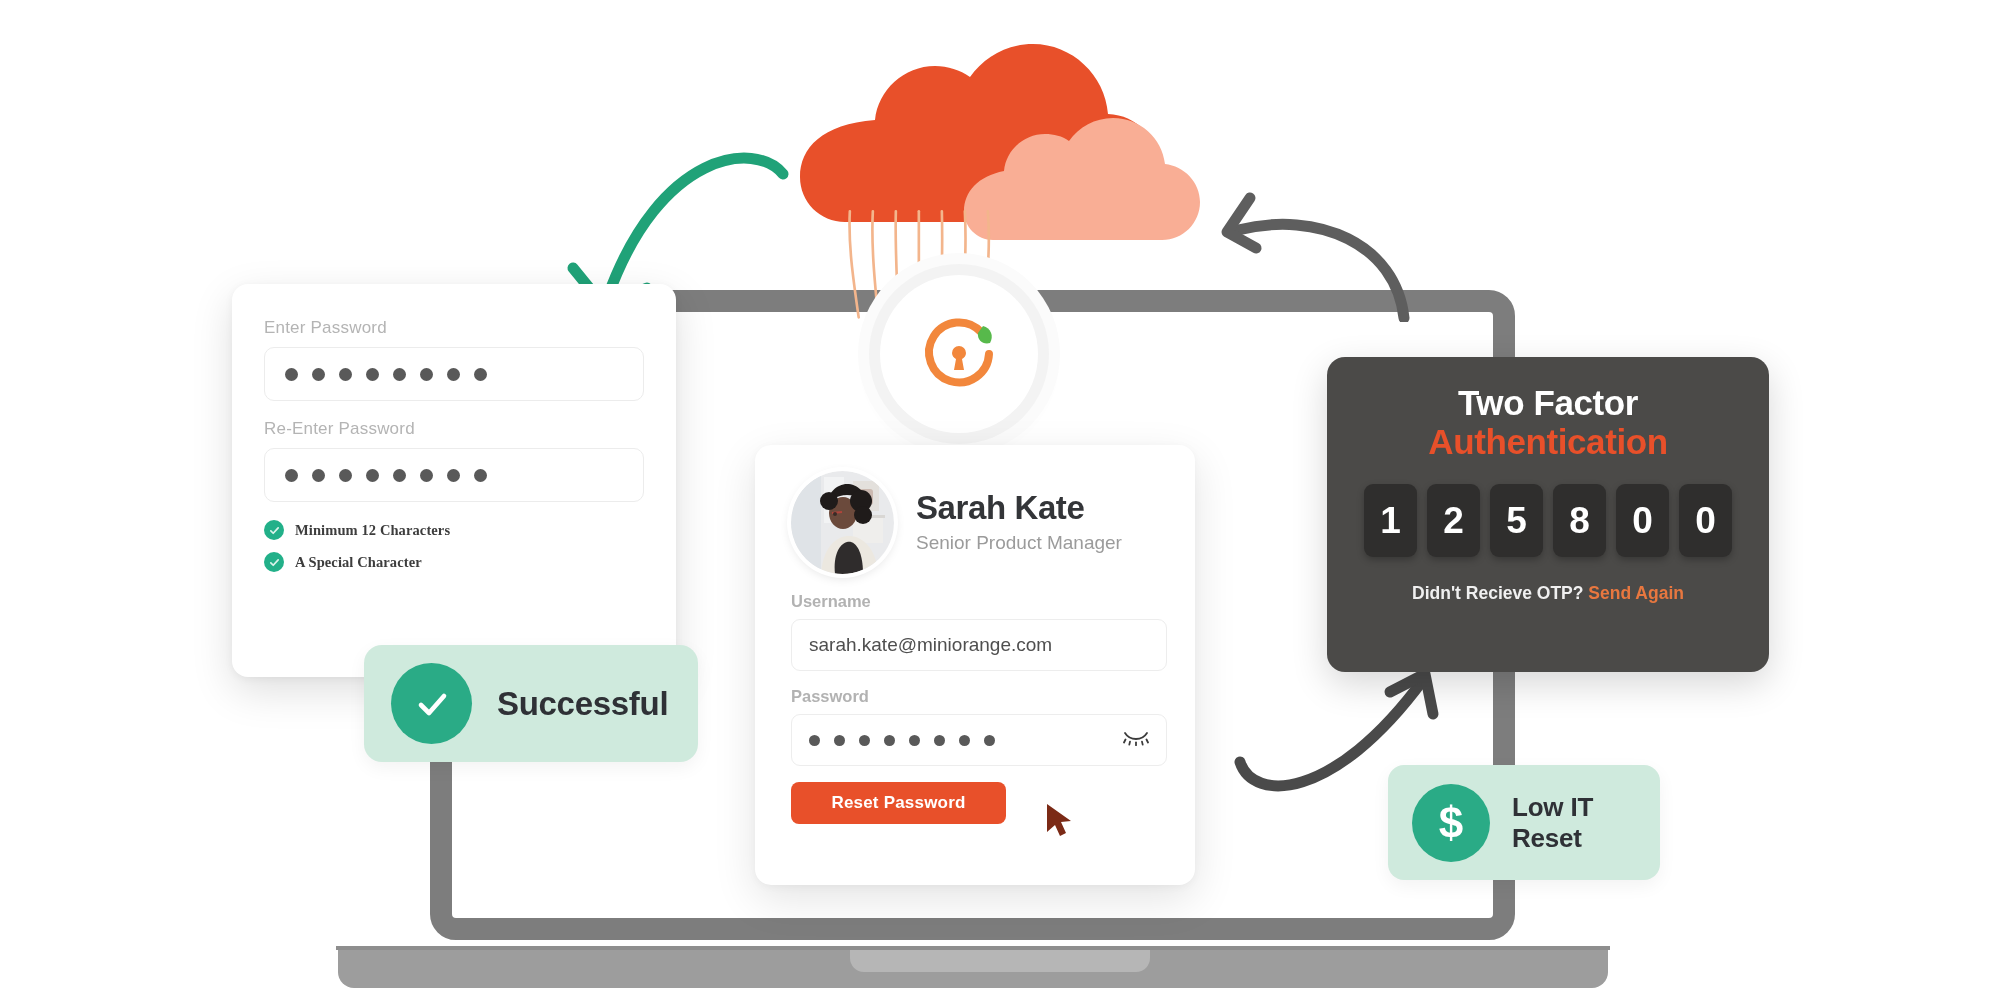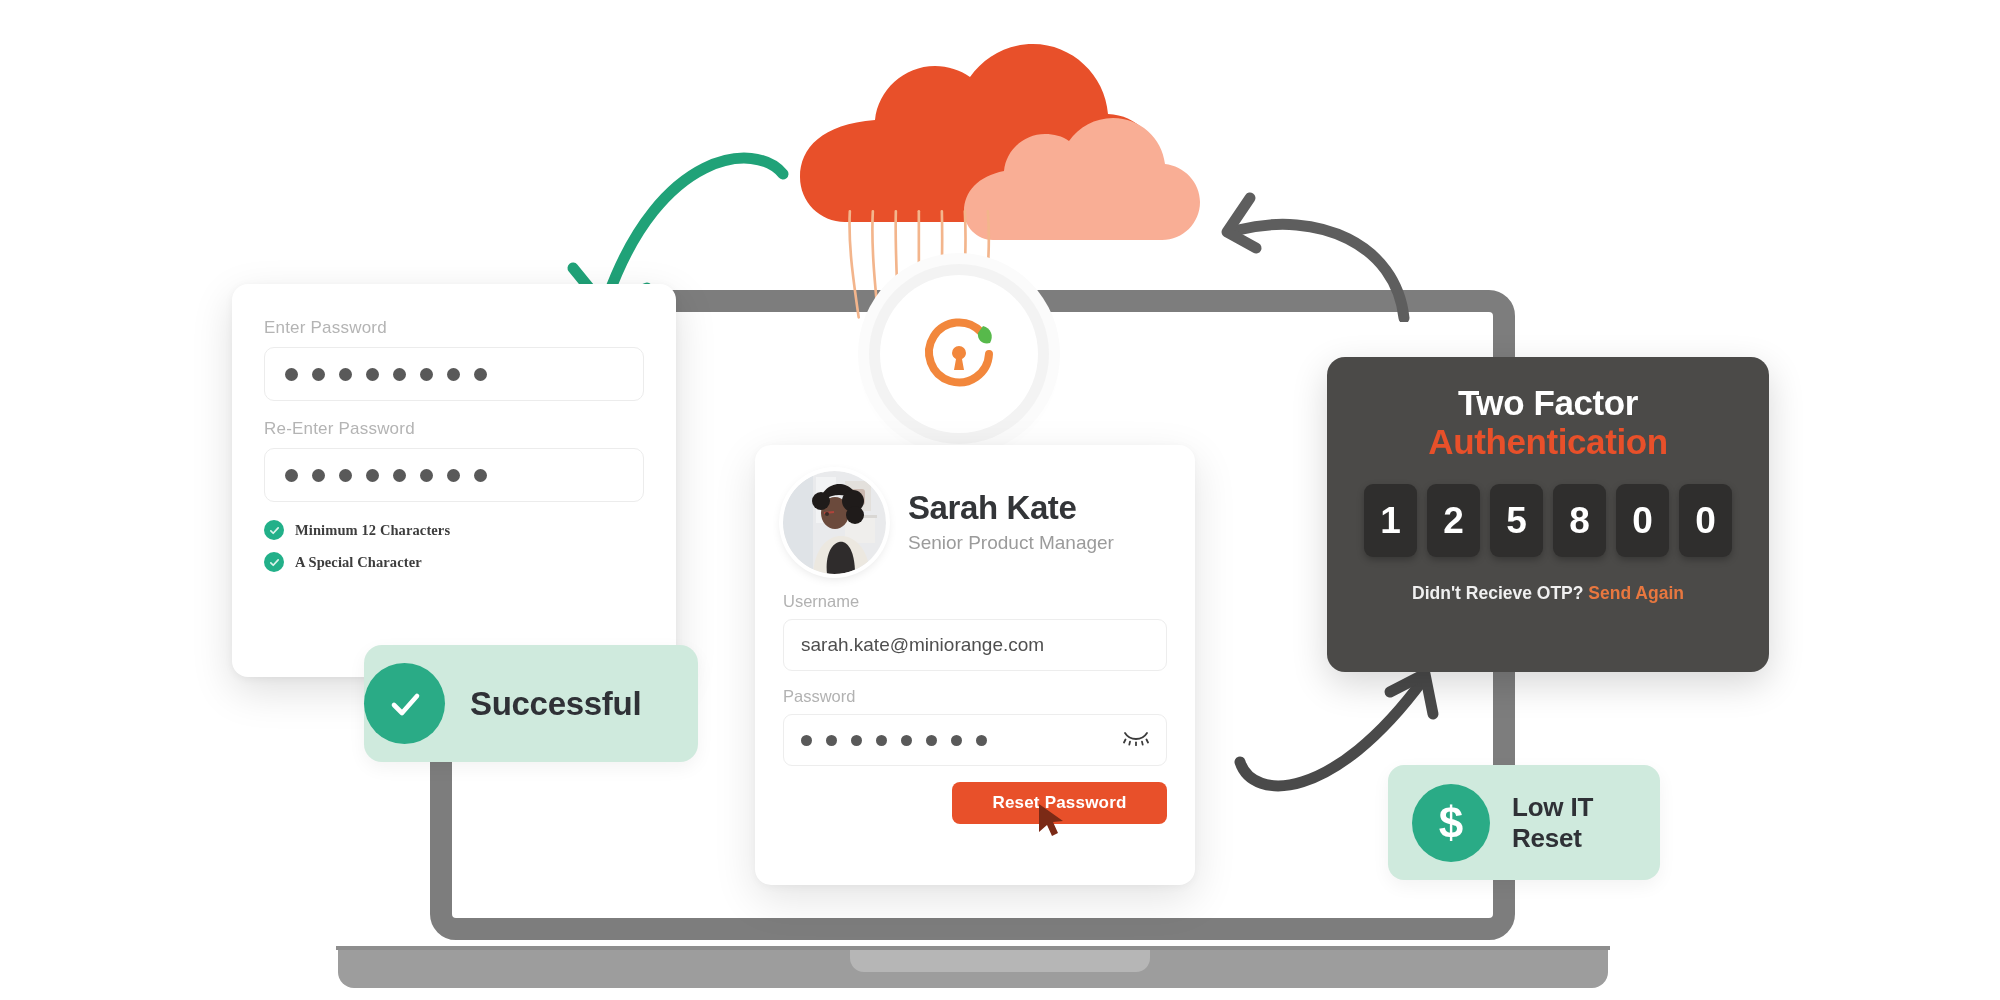--- a/index.html
+++ b/index.html
@@ -120,66 +120,67 @@
   }
 
   
   .success-badge {
     position: absolute;
     left: 364px; top: 645px;
     width: 334px; height: 117px;
     background: #cfeadd;
     border-radius: 18px;
     display: flex; align-items: center;
+    padding-left: 27px;
     gap: 25px;
     box-shadow: 0 6px 18px rgba(0,0,0,.05);
   }
   .success-circle {
     width: 81px; height: 81px; border-radius: 50%;
     background: #2aab86;
     display: flex; align-items: center; justify-content: center;
     flex: 0 0 auto;
   }
   .success-text { font-size: 33px; font-weight: 700; color: #2f3136; letter-spacing: -.3px; }
 
   
   .profile-card {
     position: absolute;
     left: 755px; top: 445px;
     width: 440px; height: 440px;
     background: #ffffff;
     border-radius: 16px;
     box-shadow: 0 14px 44px rgba(0,0,0,.11), 0 2px 8px rgba(0,0,0,.04);
-    padding: 26px 28px 0 28px;
+    padding: 26px 28px 0 36px;
   }
   .profile-head { display: flex; align-items: center; gap: 22px; margin-bottom: 18px; }
   .avatar {
     width: 103px; height: 103px; border-radius: 50%;
     flex: 0 0 auto;
     box-shadow: 0 0 0 4px #fff, 0 3px 12px rgba(0,0,0,.14);
     overflow: hidden;
     position: relative;
   }
   .avatar svg { display: block; }
   .profile-name { font-size: 33px; font-weight: 700; color: #333538; letter-spacing: -.4px; line-height: 1.05; }
   .profile-role { font-size: 19px; color: #9b9b9b; margin-top: 7px; font-weight: 400; }
 
-  .p-label { font-size: 16.5px; color: #b2b2b2; margin-bottom: 8px; }
+  .p-label { font-size: 16.5px; color: #b2b2b2; margin-bottom: 8px; font-weight: bold; }
   .p-input {
     height: 52px;
     border: 1.5px solid #ededed;
     border-radius: 9px;
     display: flex; align-items: center;
     padding: 0 17px;
     margin-bottom: 16px;
     font-size: 19px;
     color: #4f4f4f;
     justify-content: space-between;
   }
-  .reset-wrap { display: flex; justify-content: flex-end; margin-top: 6px; position: relative; }
+  .reset-wrap { display: flex; justify-content: flex-start; margin-top: 6px; position: relative; }
   .reset-btn { width: 215px; height: 42px; font-size: 17px; }
   .cursor-arrow { position: absolute; left: 253px; top: 20px; }
 
   
   .tfa-panel {
     position: absolute;
     left: 1327px; top: 357px;
     width: 442px; height: 315px;
     background: #4b4a48;
     border-radius: 18px;

